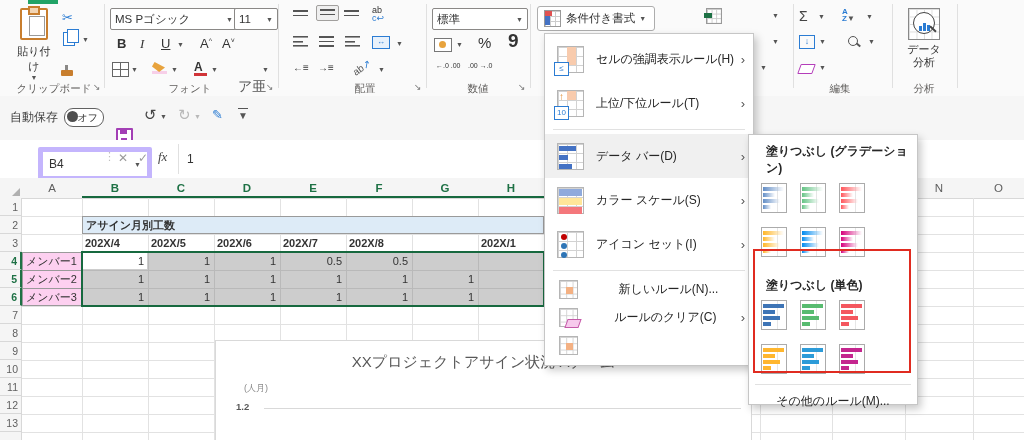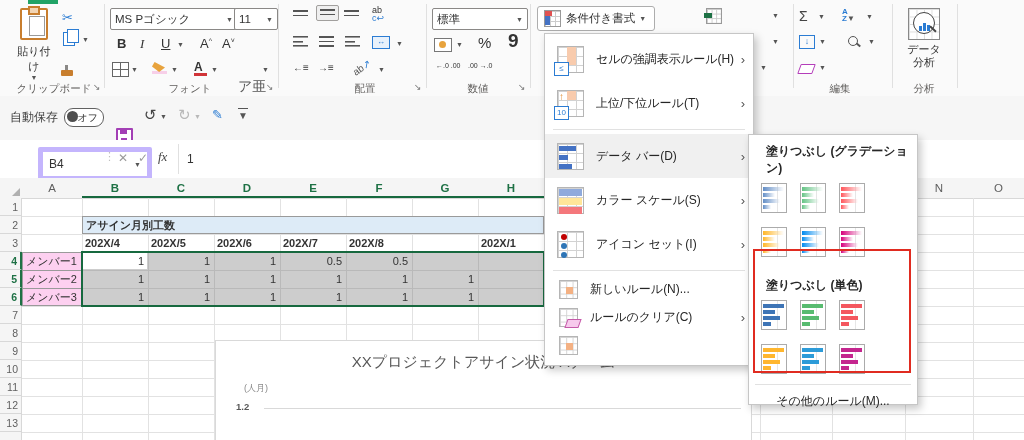--- a/index.html
+++ b/index.html
@@ -93,21 +93,21 @@
   #chart{left:215px;top:340px;width:535px;height:100px;background:#fff;border:1px solid #d9d9d9;z-index:5;}
   #chart .ctitle{left:0;right:0;top:12px;text-align:center;font-size:15px;color:#595959;}
   #chart .cunit{left:28px;top:41px;font-size:9px;color:#898989;}
   #chart .ctick{left:20px;top:60px;font-size:9.5px;color:#595959;font-weight:bold;}
   #chart .cgrid{left:48px;right:10px;top:67px;height:1px;background:#d9d9d9;}
   
   .menu{background:#fff;border:1px solid #c6c6c6;box-shadow:3px 4px 8px rgba(0,0,0,.22);z-index:20;}
   #cfmenu{left:544px;top:33px;width:210px;padding:3px 0 6px;box-sizing:border-box;}
   .mitem{display:flex;align-items:center;padding:0 6px 0 12px;cursor:default;}
   .mitem.big{height:44px;}
-  .mitem.small{height:28px;padding-left:14px;}
+  .mitem.small{height:28px;padding-left:14px;text-align:center;}
   .mitem .mlabel{font-size:12px;color:#262626;margin-left:12px;flex:1;}
   .mitem .marrow{font-size:13px;color:#555;margin-right:2px;}
   .mitem.hover{background:#f0f0f0;}
   .msep{height:1px;background:#e1e1e1;margin:4px 8px;}
   
   .micon{width:27px;height:27px;border:1px solid #b5b5b5;background:
      linear-gradient(#d2d2d2 1px,transparent 1px) 0 0/100% 9px,
      linear-gradient(90deg,#d2d2d2 1px,transparent 1px) 0 0/9px 100%,#fff;
      position:relative;flex:none;box-sizing:border-box;}
   .micon.sm{width:19px;height:19px;background-size:100% 6.3px,6.3px 100%;}

